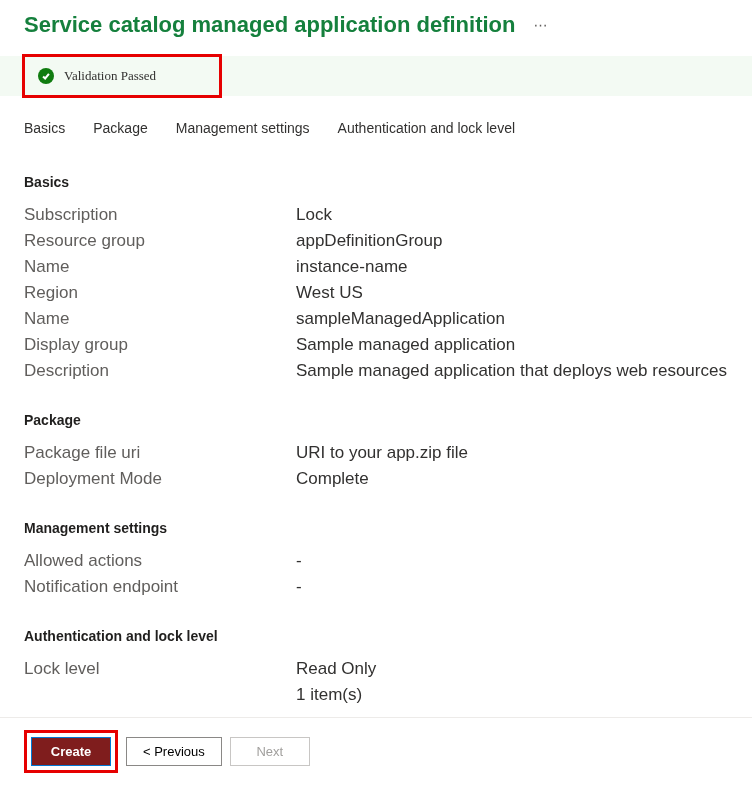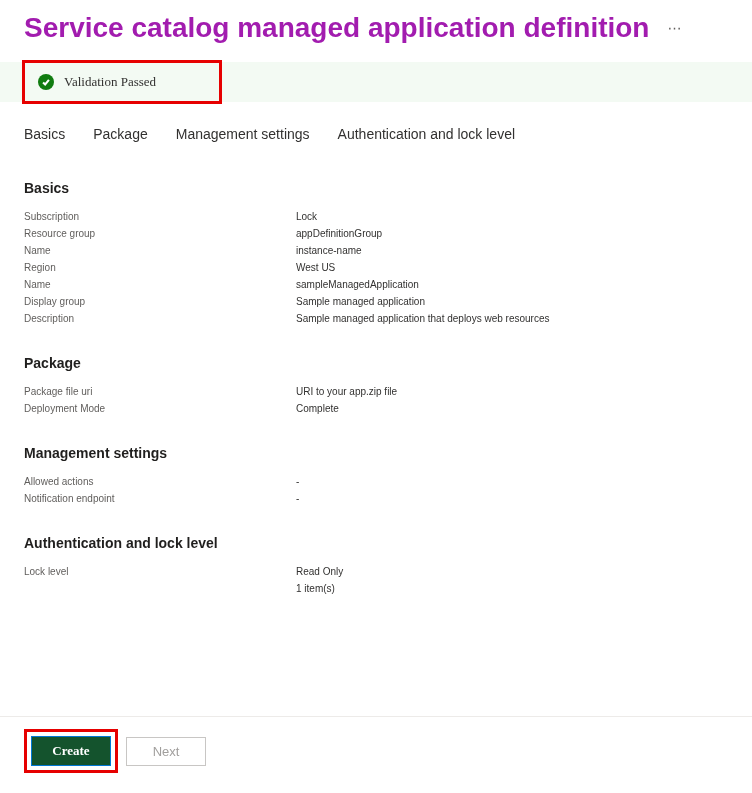--- a/index.html
+++ b/index.html
@@ -12,23 +12,23 @@
       height: 793px;
       position: relative;
     }
     .header {
       padding: 12px 24px 8px 24px;
       display: flex;
       align-items: center;
       gap: 14px;
     }
     .page-title {
-      font-size: 28px;
-      font-weight: 600;
-      color: #a21caf;
+      font-size: 22px;
+      font-weight: 600;
+      color: #15803d;
     }
     .ellipsis-btn {
       color: #605e5c;
       font-size: 14px;
       letter-spacing: 1px;
       cursor: pointer;
       padding: 2px 4px;
     }
     .validation-banner-full {
       margin: 10px 0 0 0;
@@ -98,21 +98,21 @@
     }
     .section-heading {
       font-size: 14px;
       font-weight: 600;
       color: #201f1e;
       margin-bottom: 12px;
     }
     .row {
       display: flex;
       padding: 3px 0;
-      font-size: 10px;
+      font-size: 17px;
     }
     .row-label {
       width: 272px;
       color: #605e5c;
       flex-shrink: 0;
     }
     .row-value {
       color: #323130;
     }
     .footer {
@@ -134,25 +134,24 @@
     .btn {
       font-family: inherit;
       font-size: 13px;
       padding: 6px 16px;
       border: 1px solid #8a8886;
       background: #fff;
       cursor: pointer;
       min-width: 80px;
     }
     .btn-primary {
-      background: #14532d;
+      background: #7f1d1d;
       color: #fff;
       border: 1px solid #0078d4;
       font-weight: 600;
-      font-family: Liberation Serif, serif;
     }
     .btn-disabled {
       color: #a19f9d;
       border: 1px solid #c8c6c4;
       cursor: not-allowed;
     }
   </style>
 </head>
 <body>
 
@@ -245,14 +244,15 @@
         <span class="row-label"></span>
         <span class="row-value">1 item(s)</span>
       </div>
   </div>
 </div>
 
 <div class="footer">
   <span class="create-wrap">
     <button class="btn btn-primary">Create</button>
   </span>
+  <button class="btn">&lt; Previous</button>
   <button class="btn btn-disabled">Next</button>
 </div>
 
 </body></html>

